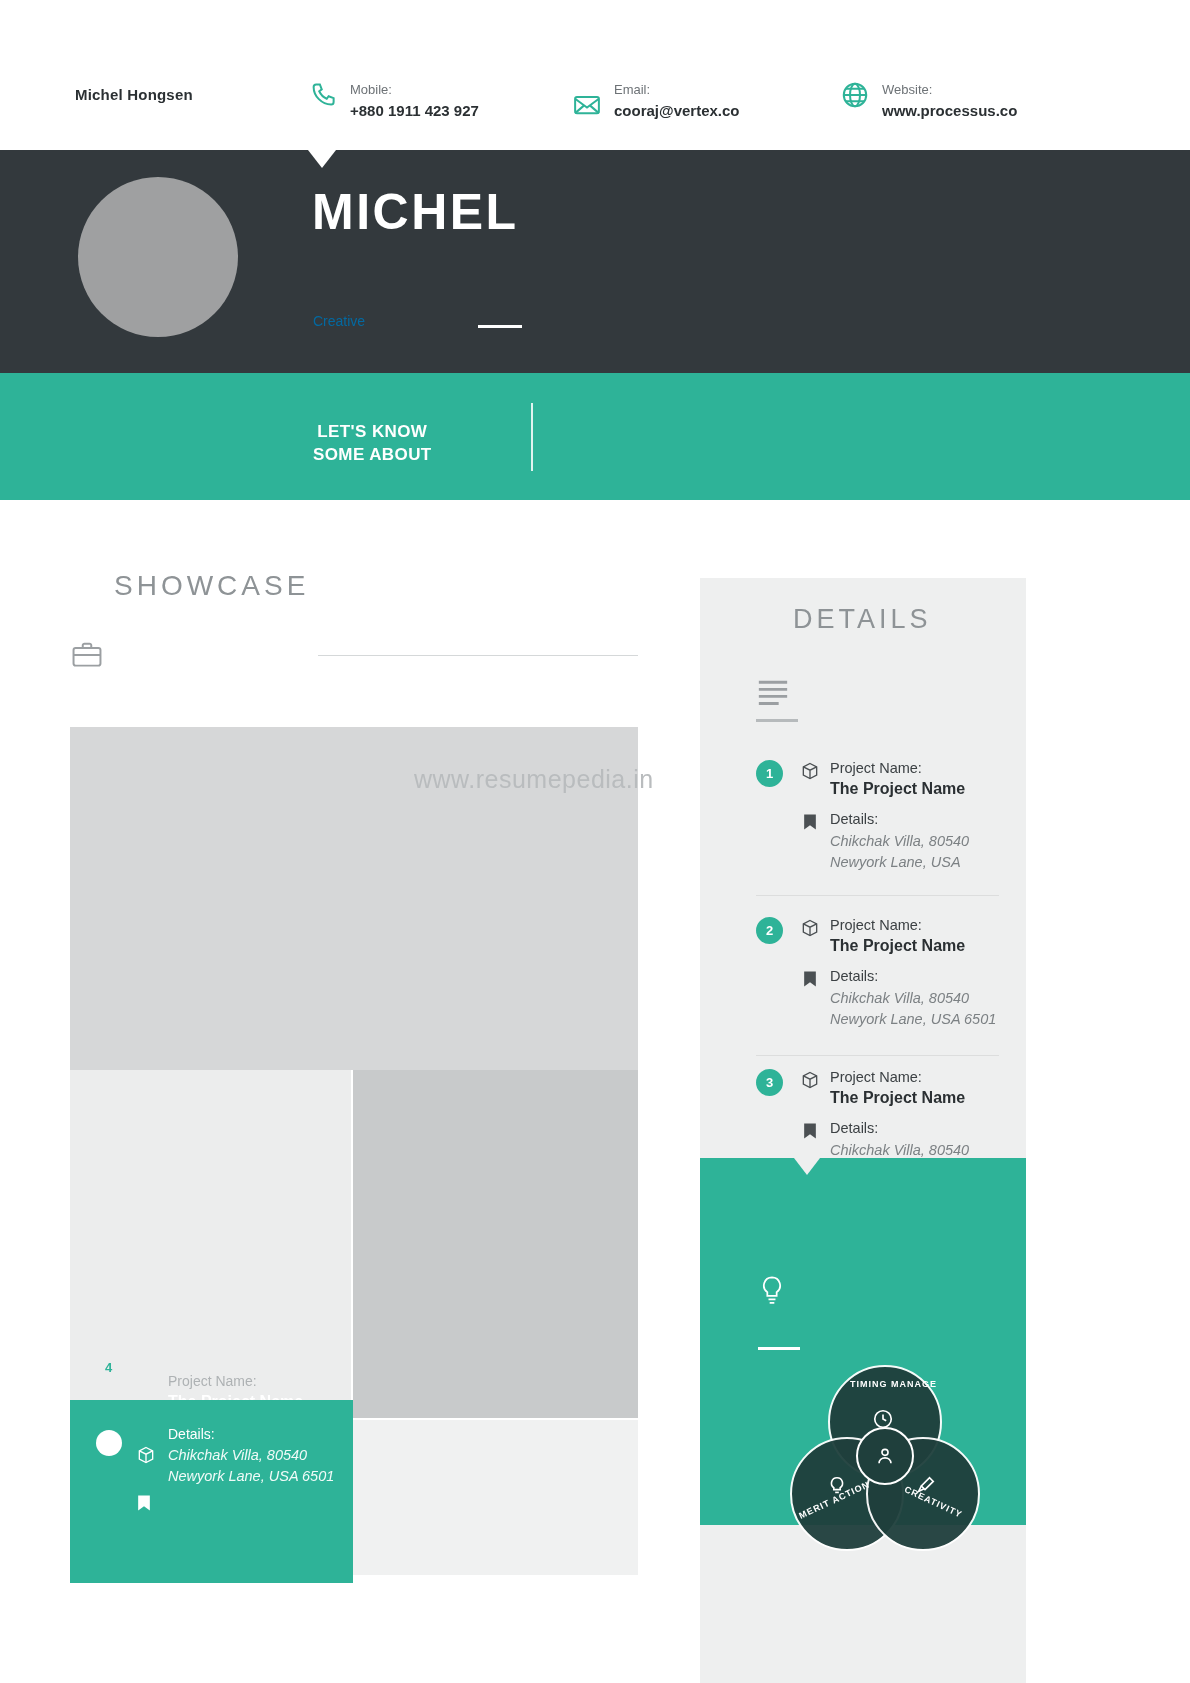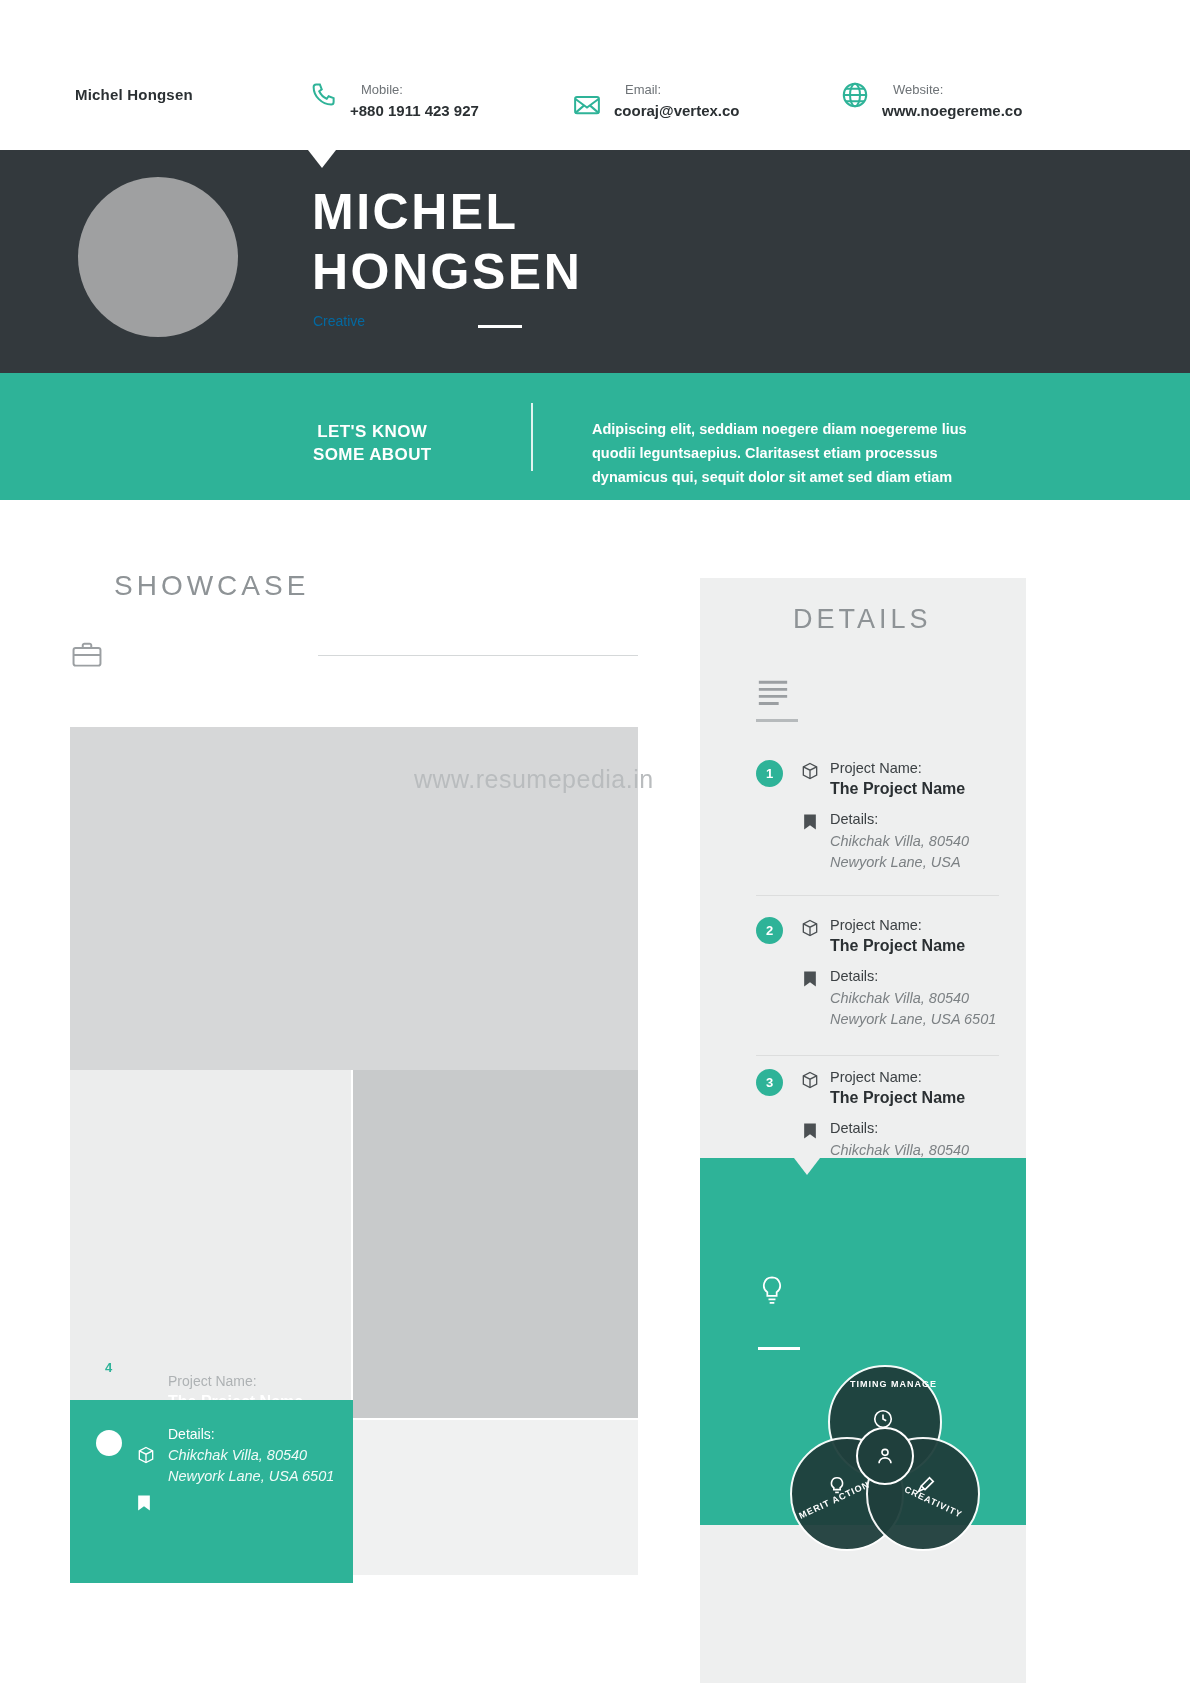--- a/index.html
+++ b/index.html
@@ -49,21 +49,20 @@
     width: 30px; height: 30px;
     flex: 0 0 30px;
     color: #2eb398;
     display: block;
   }
   .contact .ico svg { display:block; width:30px; height:30px; }
   .contact .txt .label {
     font-size: 13px;
     color: #6d7276;
     line-height: 16px;
-    margin-left: 11px;
   }
   .contact .txt .value {
     font-size: 15px;
     font-weight: bold;
     color: #2b3033;
     line-height: 19px;
     margin-top: 3px;
   }
   #contact-mobile { left: 308px; }
   #contact-email { left: 572px; align-items: flex-end; }
@@ -479,42 +478,40 @@
     <div class="contact" id="contact-website">
       <span class="ico">
         <svg viewBox="0 0 24 24" fill="none" stroke="currentColor" stroke-width="1.6">
           <circle cx="12" cy="12" r="9"></circle>
           <ellipse cx="12" cy="12" rx="4" ry="9"></ellipse>
           <path d="M3 12h18M4.5 7h15M4.5 17h15"></path>
         </svg>
       </span>
       <span class="txt">
         <span class="label">Website:</span>
-        <div class="value">www.noegereme.co</div>
+        <div class="value">www.processus.co</div>
       </span>
     </div>
   </div>
 
   <div class="dark-header"></div>
   <div class="notch"></div>
   <div class="avatar"></div>
   <div class="hero-name">
     <div>MICHEL</div>
-    <div>HONGSEN</div>
   </div>
   <div class="hero-role">Creative</div>
   <div class="hero-rule"></div>
 
   <div class="about-band">
     <div class="about-title">
       <div>LET'S KNOW</div>
       <div>SOME ABOUT</div>
     </div>
     <div class="about-divider"></div>
-    <div class="about-text">Adipiscing elit, seddiam noegere diam noegereme lius quodii leguntsaepius. Claritasest etiam processus dynamicus qui, sequit dolor sit amet sed diam etiam</div>
   </div>
 
   <div class="showcase-title">SHOWCASE</div>
   <div class="briefcase-icon">
     <svg viewBox="0 0 24 24" fill="none" stroke="currentColor" stroke-width="1.4">
       <rect x="2.5" y="7" width="19" height="12.5" rx="1.5"></rect>
       <path d="M9 7V5.2A1.2 1.2 0 0 1 10.2 4h3.6A1.2 1.2 0 0 1 15 5.2V7"></path>
       <path d="M2.5 12h19"></path>
     </svg>
   </div>

